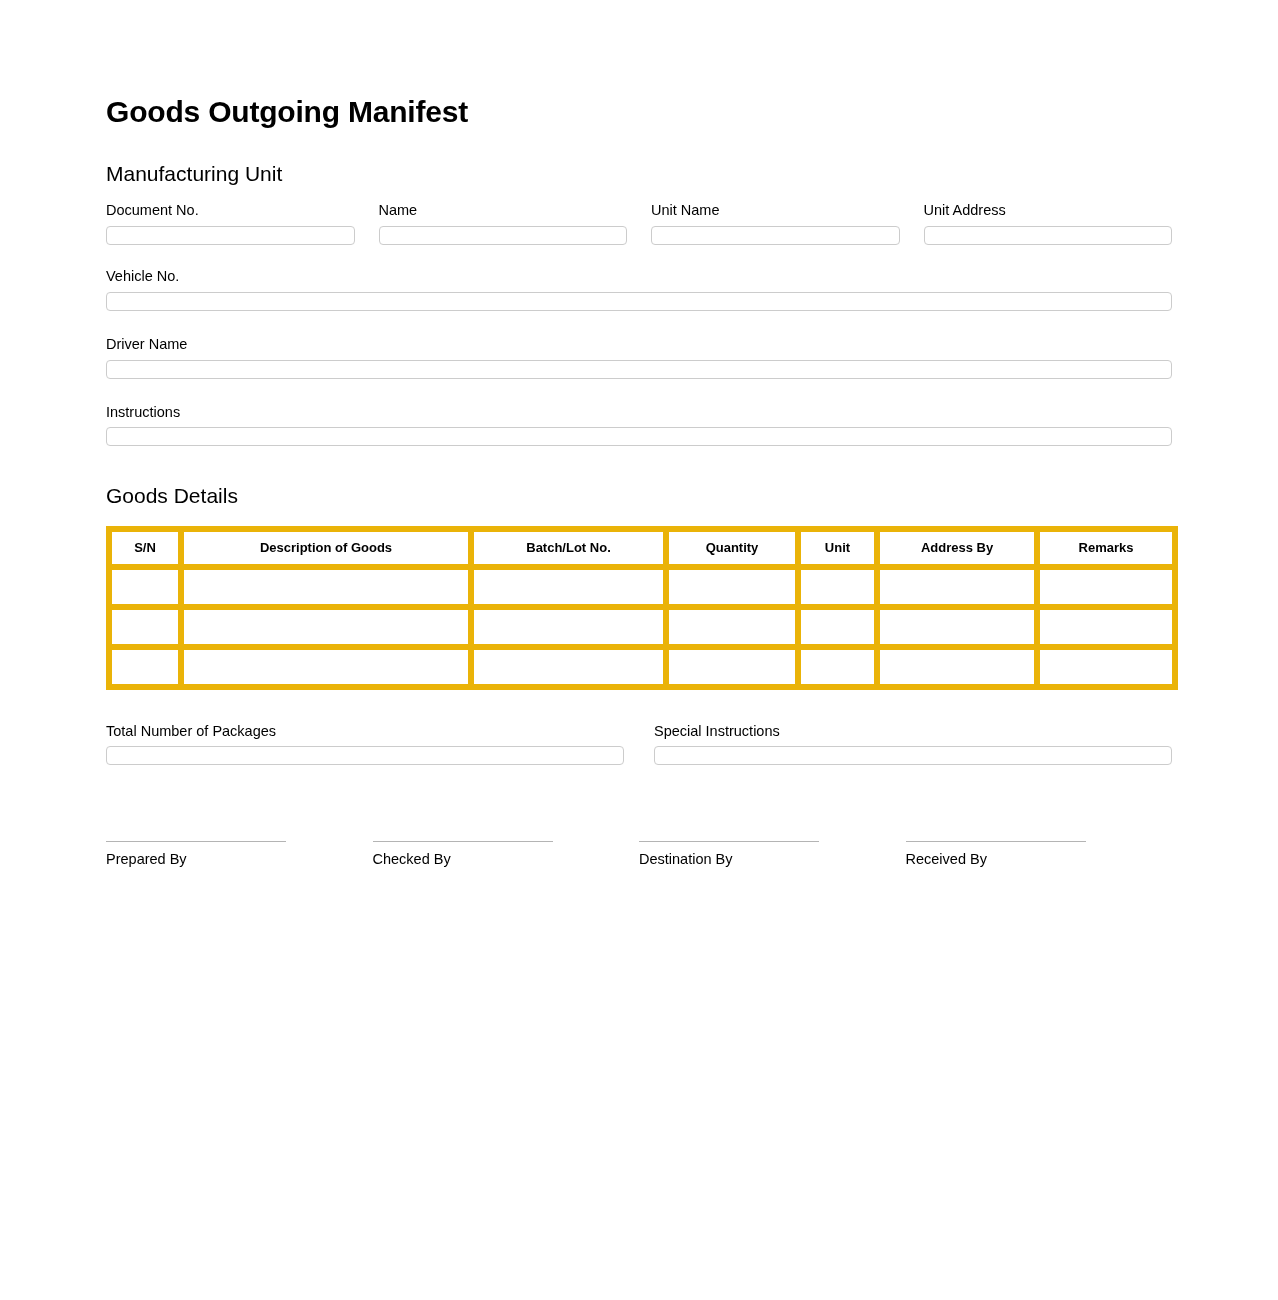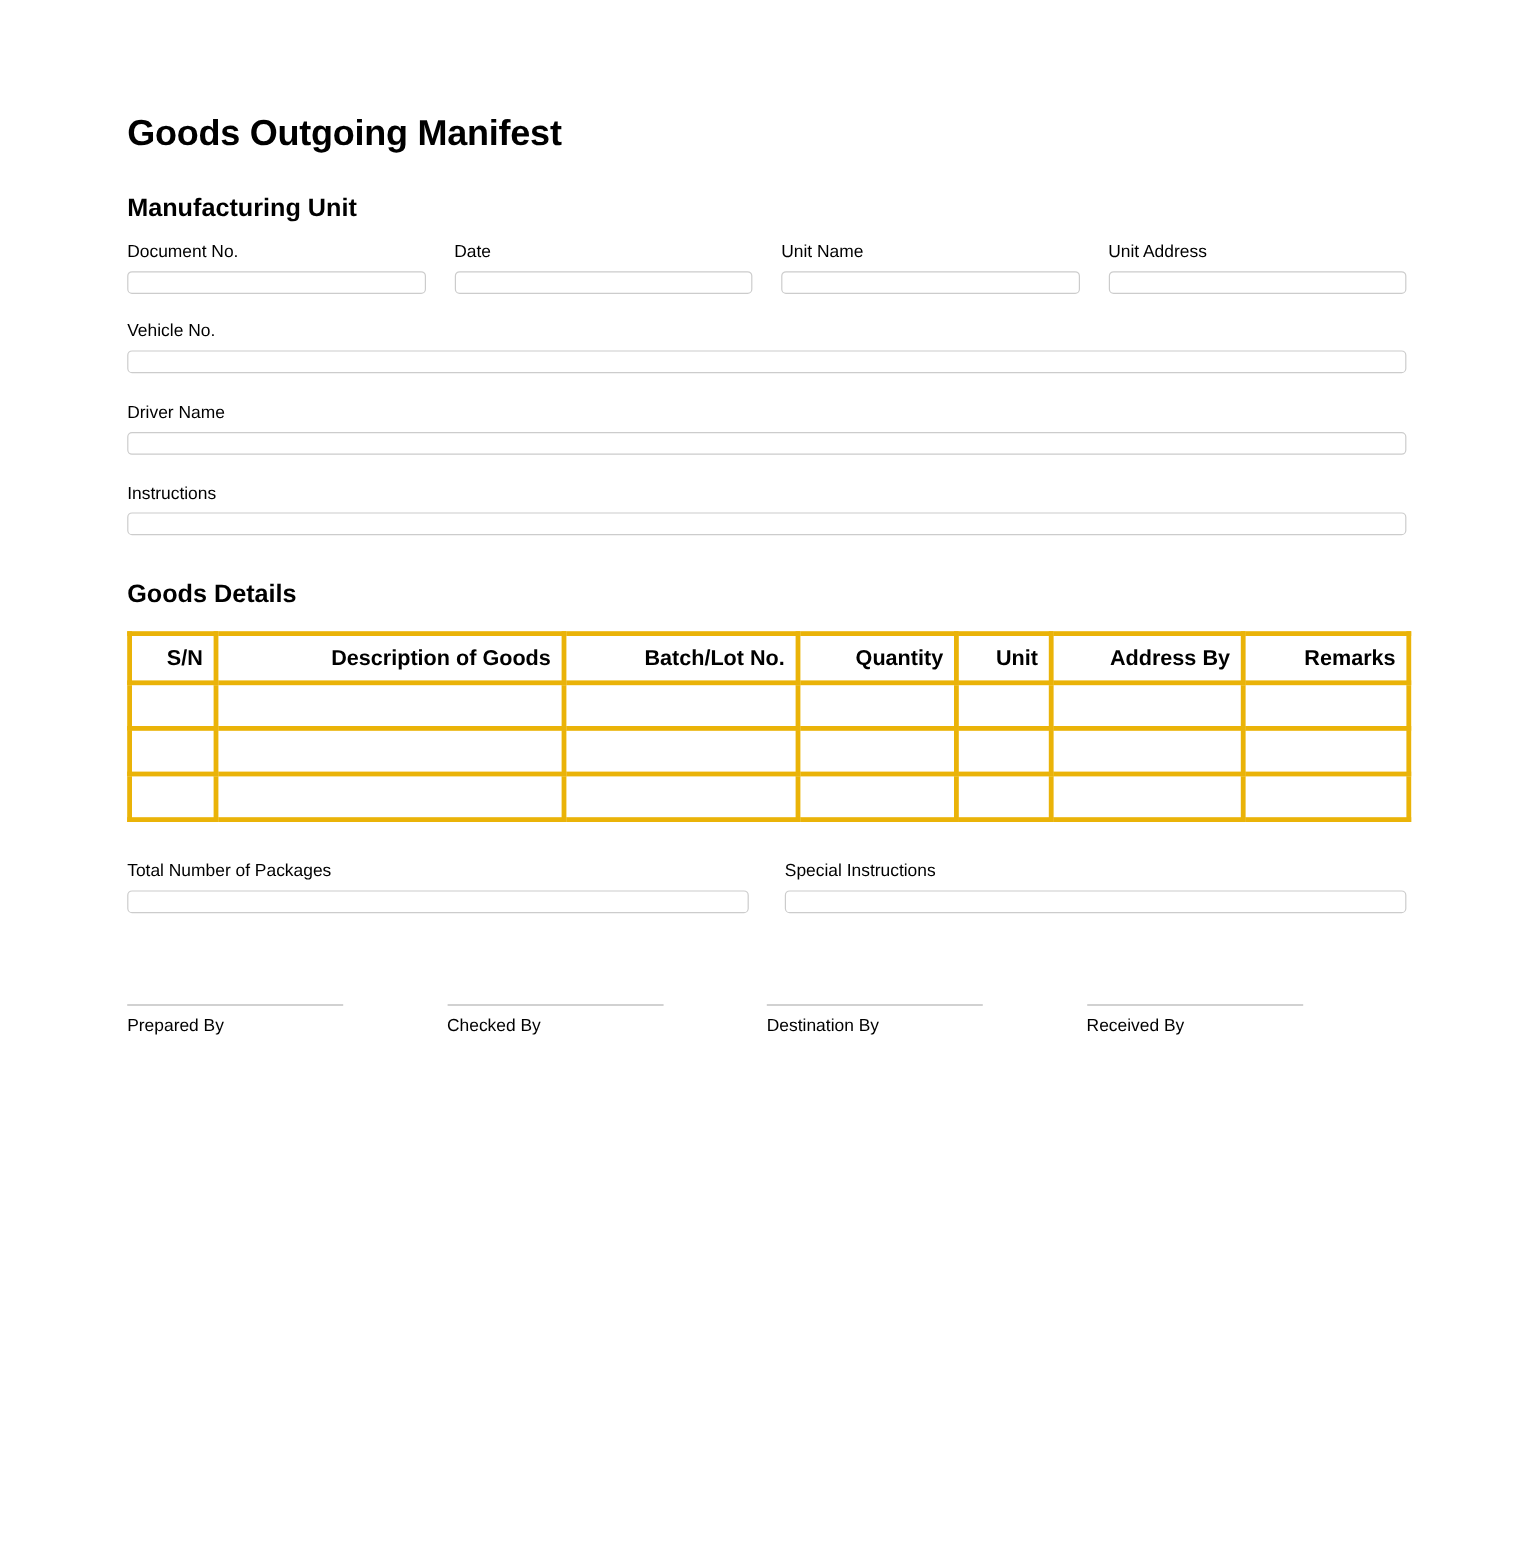--- a/index.html
+++ b/index.html
@@ -29,21 +29,21 @@
   
   .doc-title {
     font-size: 30px;
     font-weight: bold;
     line-height: 1.1;
     margin: 0 0 34px 0;
     letter-spacing: -0.2px;
   }
   .section-title {
     font-size: 21px;
-    font-weight: bold;
+    font-weight: normal;
     line-height: 1.1;
     margin: 0 0 16px 0;
   }
   .section-title.goods {
     margin-top: 38px;
     margin-bottom: 18px;
   }
 
   
   .field-row {
@@ -80,25 +80,25 @@
 
   
   .goods-table {
     width: 100%;
     border-collapse: collapse;
     table-layout: fixed;
     margin: 0;
   }
   .goods-table th,
   .goods-table td {
-    border: 4px solid #eab308;
+    border: 6px solid #eab308;
     padding: 8px 9px;
-    text-align: right;
+    text-align: center;
     vertical-align: top;
-    font-size: 18px;
+    font-size: 13px;
     line-height: 1.2;
   }
   .goods-table th {
     font-weight: bold;
     height: 16px;
   }
   .goods-table td {
     height: 18px;
   }
   .col-sn        { width: 72px; }
@@ -146,21 +146,21 @@
     <h1 class="doc-title">Goods Outgoing Manifest</h1>
 
     <h2 class="section-title">Manufacturing Unit</h2>
 
     <div class="field-row row1">
       <div class="field">
         <label class="field-label">Document No.</label>
         <input class="field-input" type="text" value="" style="">
       </div>
       <div class="field">
-        <label class="field-label">Date</label>
+        <label class="field-label">Name</label>
         <input class="field-input" type="text" value="" style="">
       </div>
       <div class="field">
         <label class="field-label">Unit Name</label>
         <input class="field-input" type="text" value="" style="">
       </div>
       <div class="field">
         <label class="field-label">Unit Address</label>
         <input class="field-input" type="text" value="" style="">
       </div>

